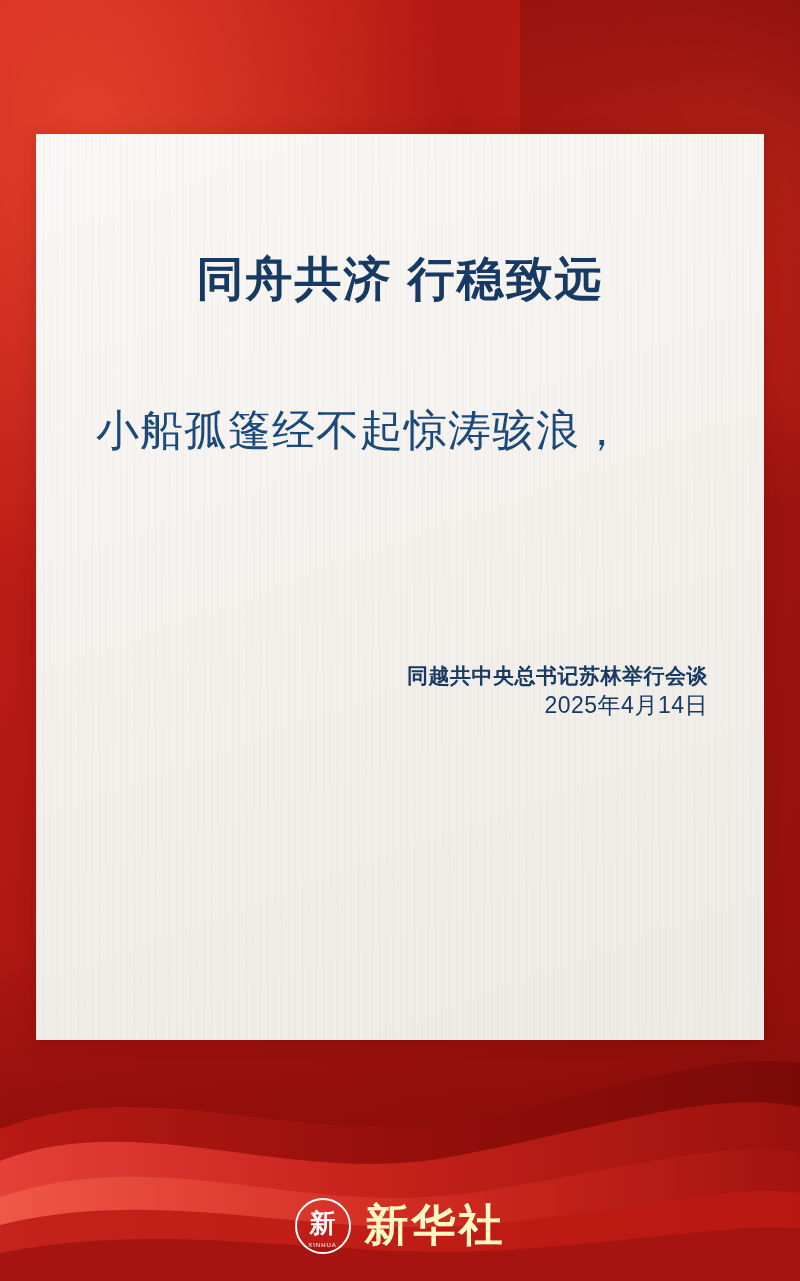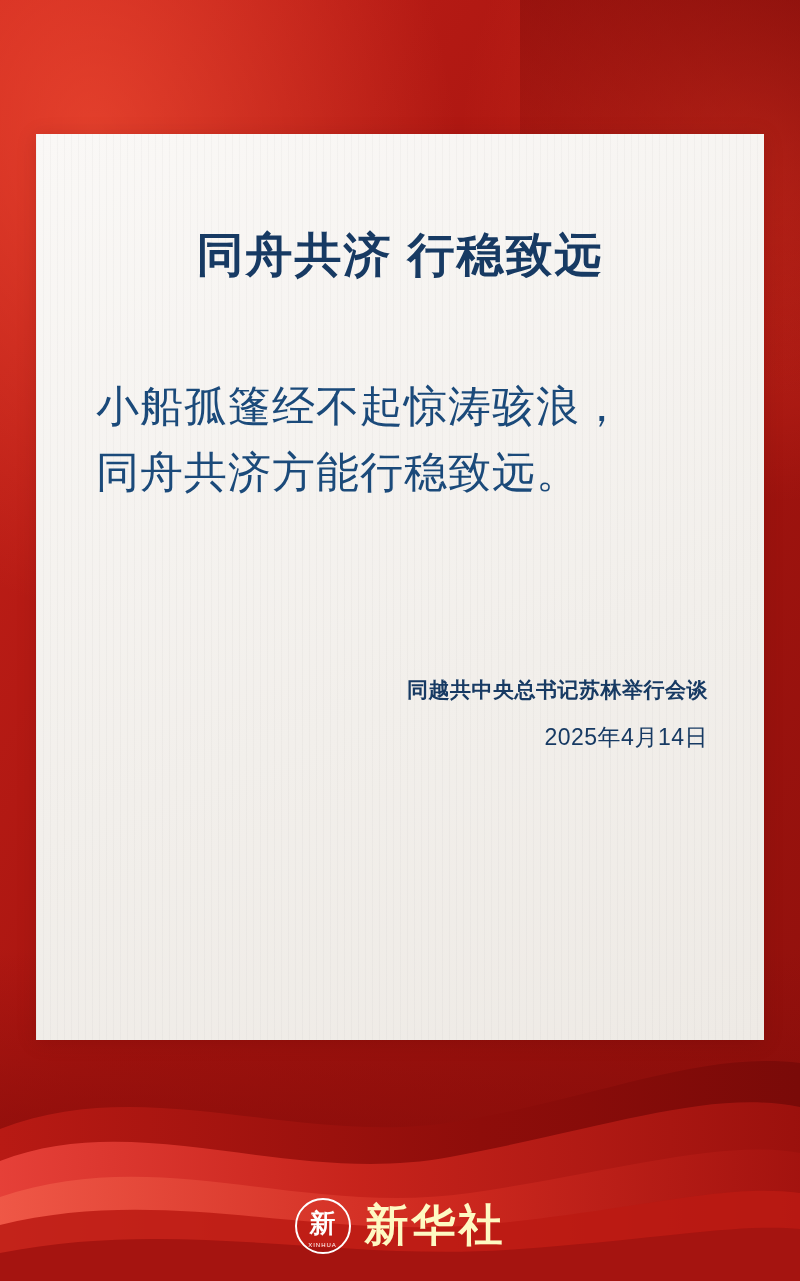--- a/index.html
+++ b/index.html
@@ -83,21 +83,21 @@
   }
   .card-inner {
     position: absolute;
     inset: 0;
     padding: 0 56px;
     box-sizing: border-box;
   }
 
   .headline {
     margin: 0;
-    padding-top: 92px;
+    padding-top: 116px;
     text-align: center;
     font-size: 47px;
     font-weight: 700;
     letter-spacing: 2px;
     color: #173a63;
     line-height: 1.25;
   }
 
   .quote {
     margin: 4px;
@@ -119,29 +119,28 @@
   }
   .attrib-name {
     font-size: 38px;
     font-weight: 600;
     color: #173a63;
     letter-spacing: 1px;
     line-height: 1.3;
     white-space: nowrap;
   }
   .attrib-occasion {
-    margin-top: 22px;
+    margin-top: 8px;
     font-size: 21px;
     font-weight: 600;
     color: #173a63;
     letter-spacing: 0.5px;
     white-space: nowrap;
   }
   .attrib-date {
-    margin-top: 18px;
     font-size: 23px;
     font-weight: 500;
     color: #173a63;
     letter-spacing: 0.5px;
     white-space: nowrap;
   }
 
   
   .footer {
     position: absolute;
@@ -228,21 +227,20 @@
     </svg>
   </div>
 
   <div class="card">
     <div class="card-inner">
 
       <h1 class="headline">同舟共济 行稳致远</h1>
 
       <div class="quote">
         <span class="line">小船孤篷经不起惊涛骇浪，</span>
-        <span class="line">同舟共济方能行稳致远。</span>
       </div>
 
       <div class="attrib-block">
         <div class="attrib-occasion">同越共中央总书记苏林举行会谈</div>
         <div class="attrib-date">2025年4月14日</div>
       </div>
 
     </div>
   </div>
 

